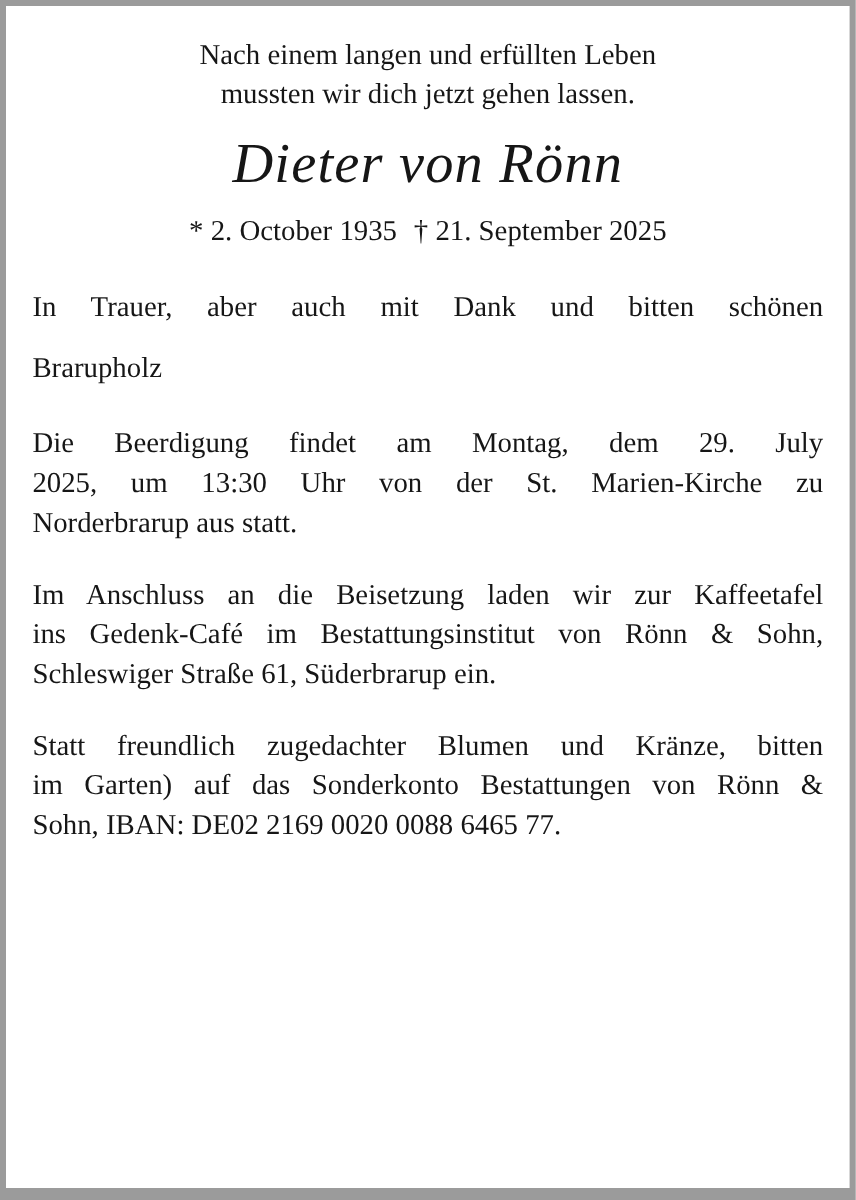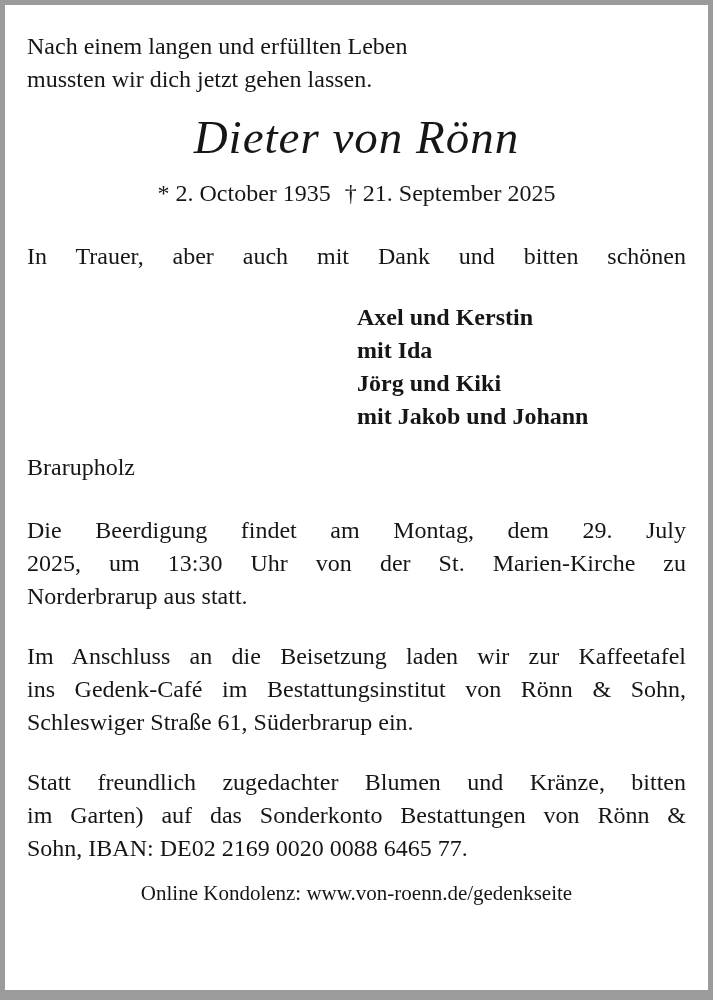--- a/index.html
+++ b/index.html
@@ -17,20 +17,21 @@
   .notice {
     width: 713px;
     height: 1000px;
     background: var(--bg-color);
     border: 5px solid var(--frame-color);
     border-bottom-width: 10px;
     padding: 25px 22px 0 22px;
     overflow: hidden;
   }
   .intro {
+    text-align: center;
     font-size: 24px;
     line-height: 33px;
   }
   .deceased-name {
     text-align: center;
     font-weight: normal;
     font-style: italic;
     font-size: 47px;
     line-height: 54px;
     margin-top: 14px;
@@ -87,26 +88,20 @@
 
   <div class="dates">
     <span class="birth">* 2. October 1935</span>
     <span class="death">† 21. September 2025</span>
   </div>
 
   <div class="para">
     <div class="jline">In Trauer, aber auch mit Dank und bitten schönen</div>
   </div>
 
-  <div class="mourners">
-    <div>Axel und Kerstin</div>
-    <div>mit Ida</div>
-    <div>Jörg und Kiki</div>
-    <div>mit Jakob und Johann</div>
-  </div>
 
   <div class="location">Brarupholz</div>
 
   <div class="para">
     <div class="jline">Die Beerdigung findet am Montag, dem 29. July</div>
     <div class="jline">2025, um 13:30 Uhr von der St. Marien-Kirche zu</div>
     <div class="lline">Norderbrarup aus statt.</div>
   </div>
 
   <div class="para tight">
@@ -114,15 +109,14 @@
     <div class="jline">ins Gedenk-Café im Bestattungsinstitut von Rönn &amp; Sohn,</div>
     <div class="lline">Schleswiger Straße 61, Süderbrarup ein.</div>
   </div>
 
   <div class="para tight">
     <div class="jline">Statt freundlich zugedachter Blumen und Kränze, bitten</div>
     <div class="jline">im Garten) auf das Sonderkonto Bestattungen von Rönn &amp;</div>
     <div class="lline">Sohn, IBAN: DE02 2169 0020 0088 6465 77.</div>
   </div>
 
-  <div class="footer">Online Kondolenz: www.von-roenn.de/gedenkseite</div>
 
 </div>
 
 </body></html>

